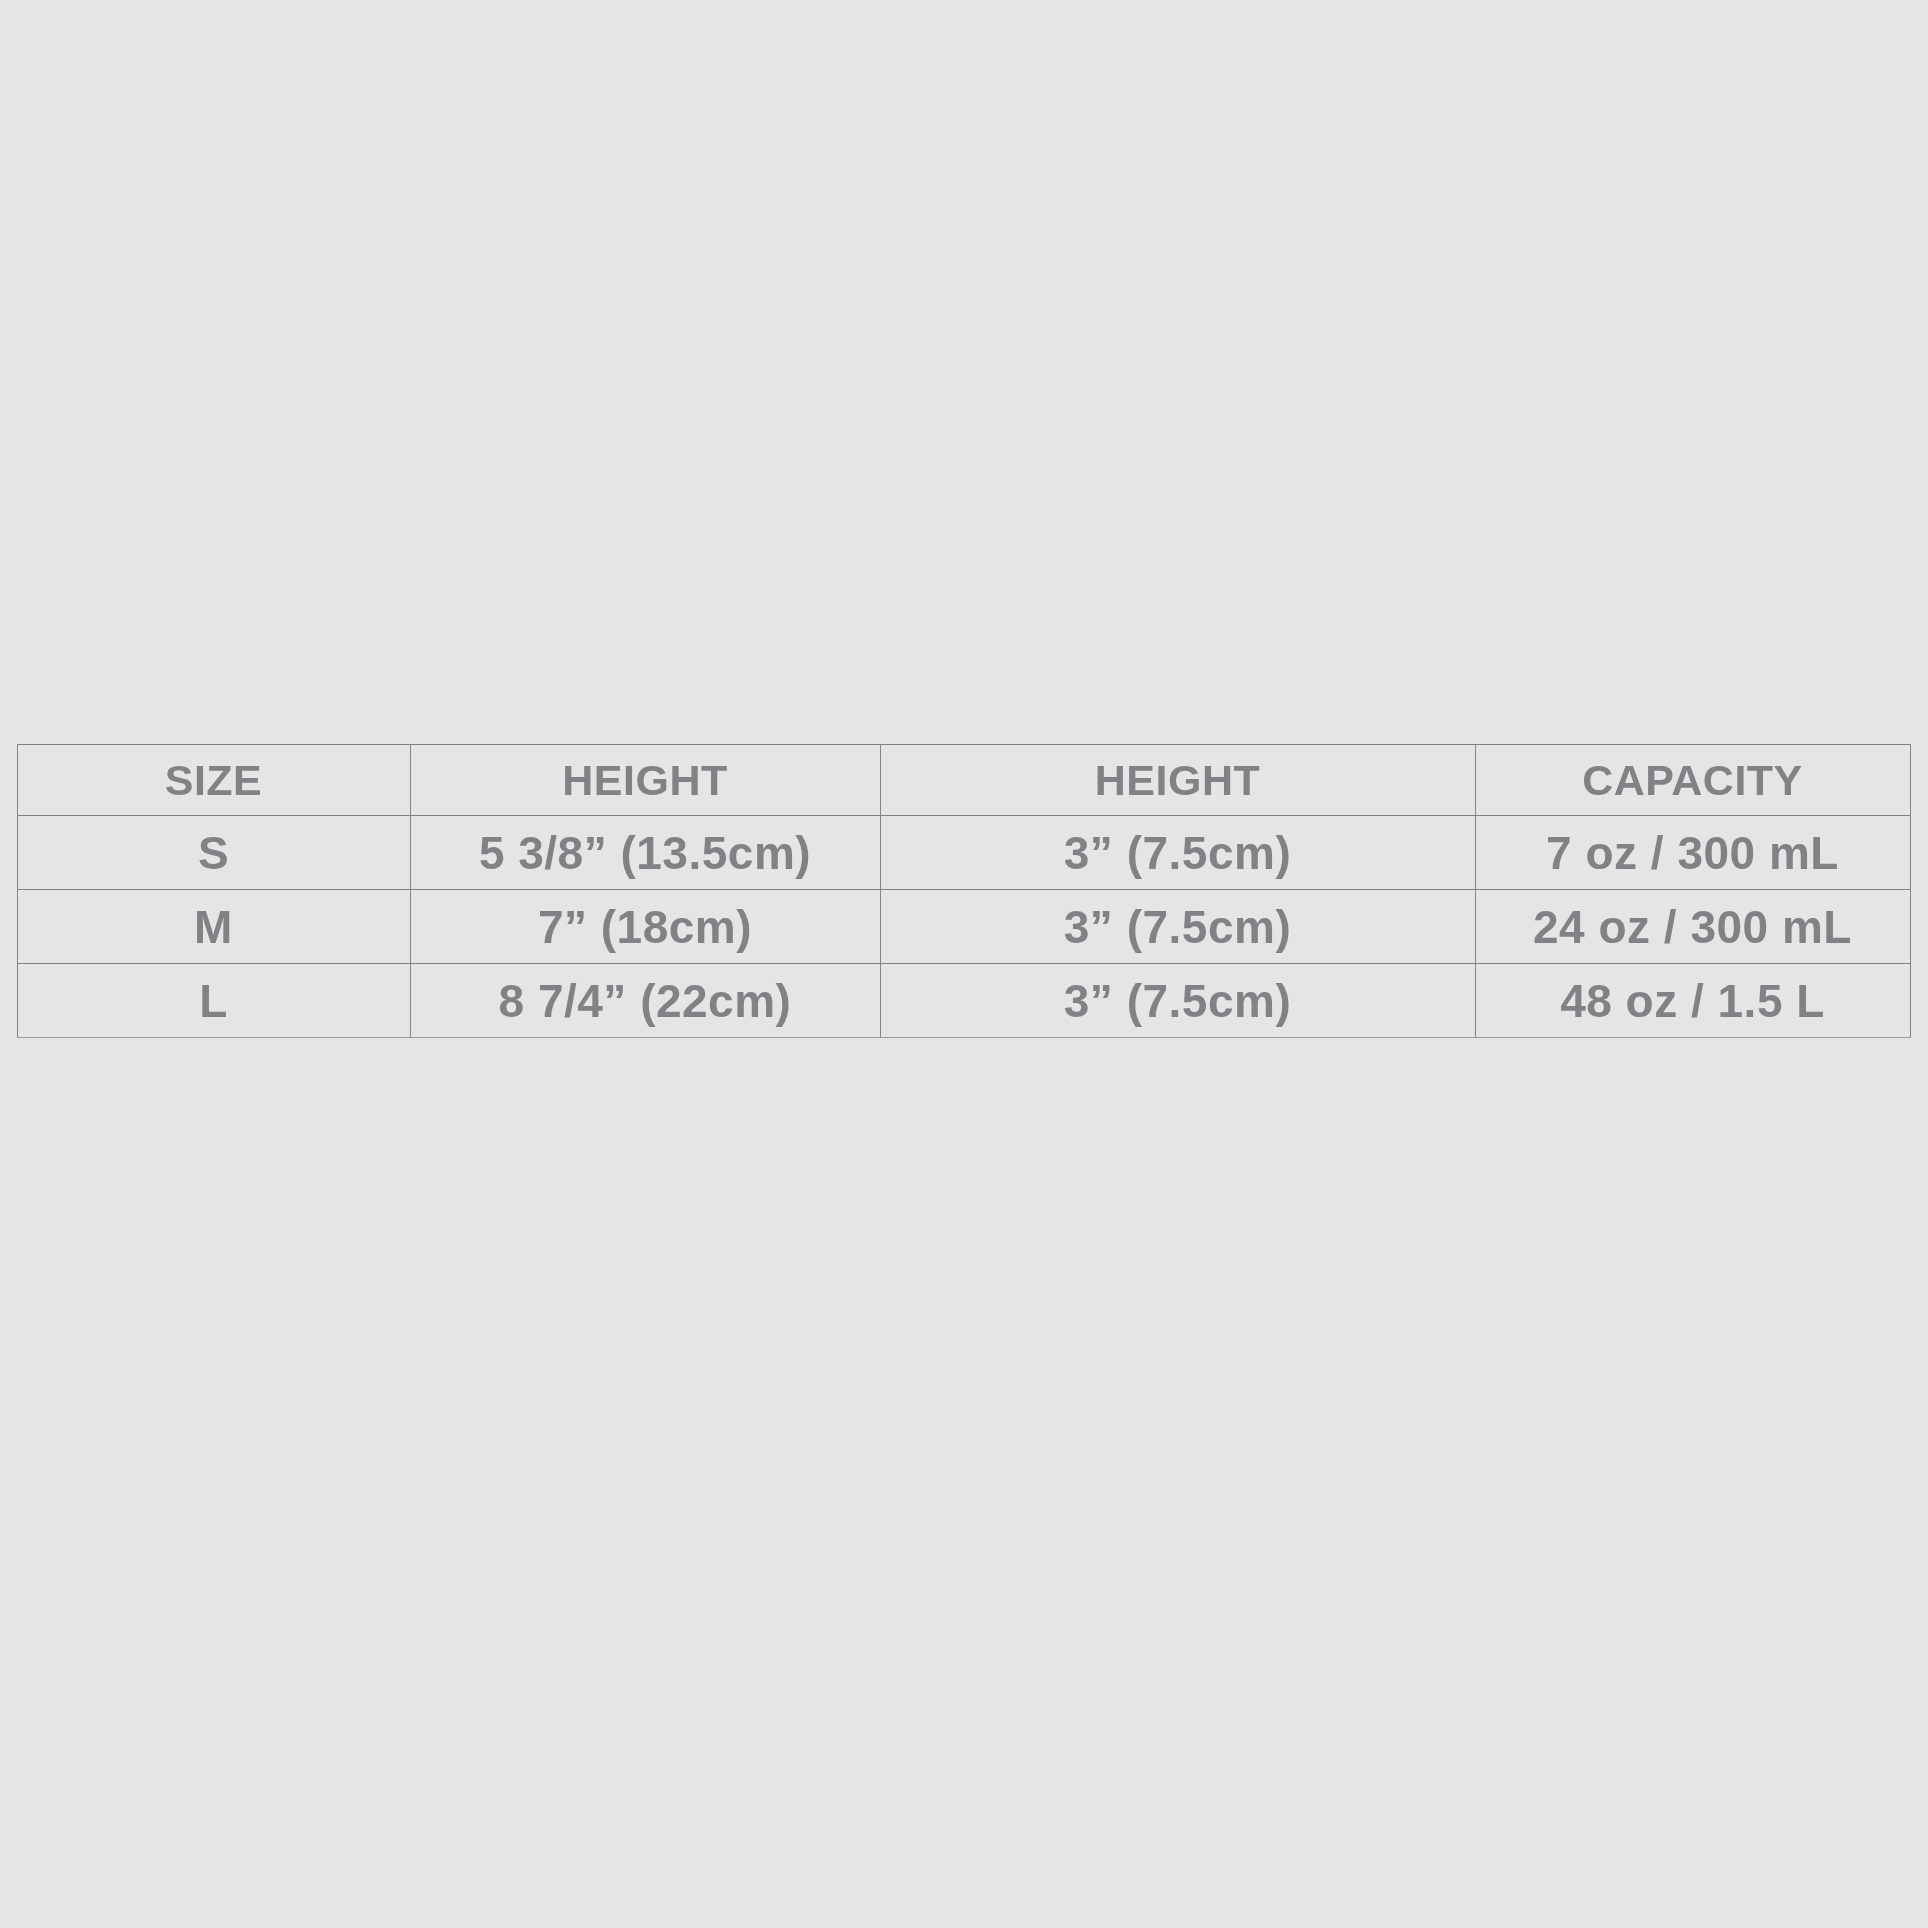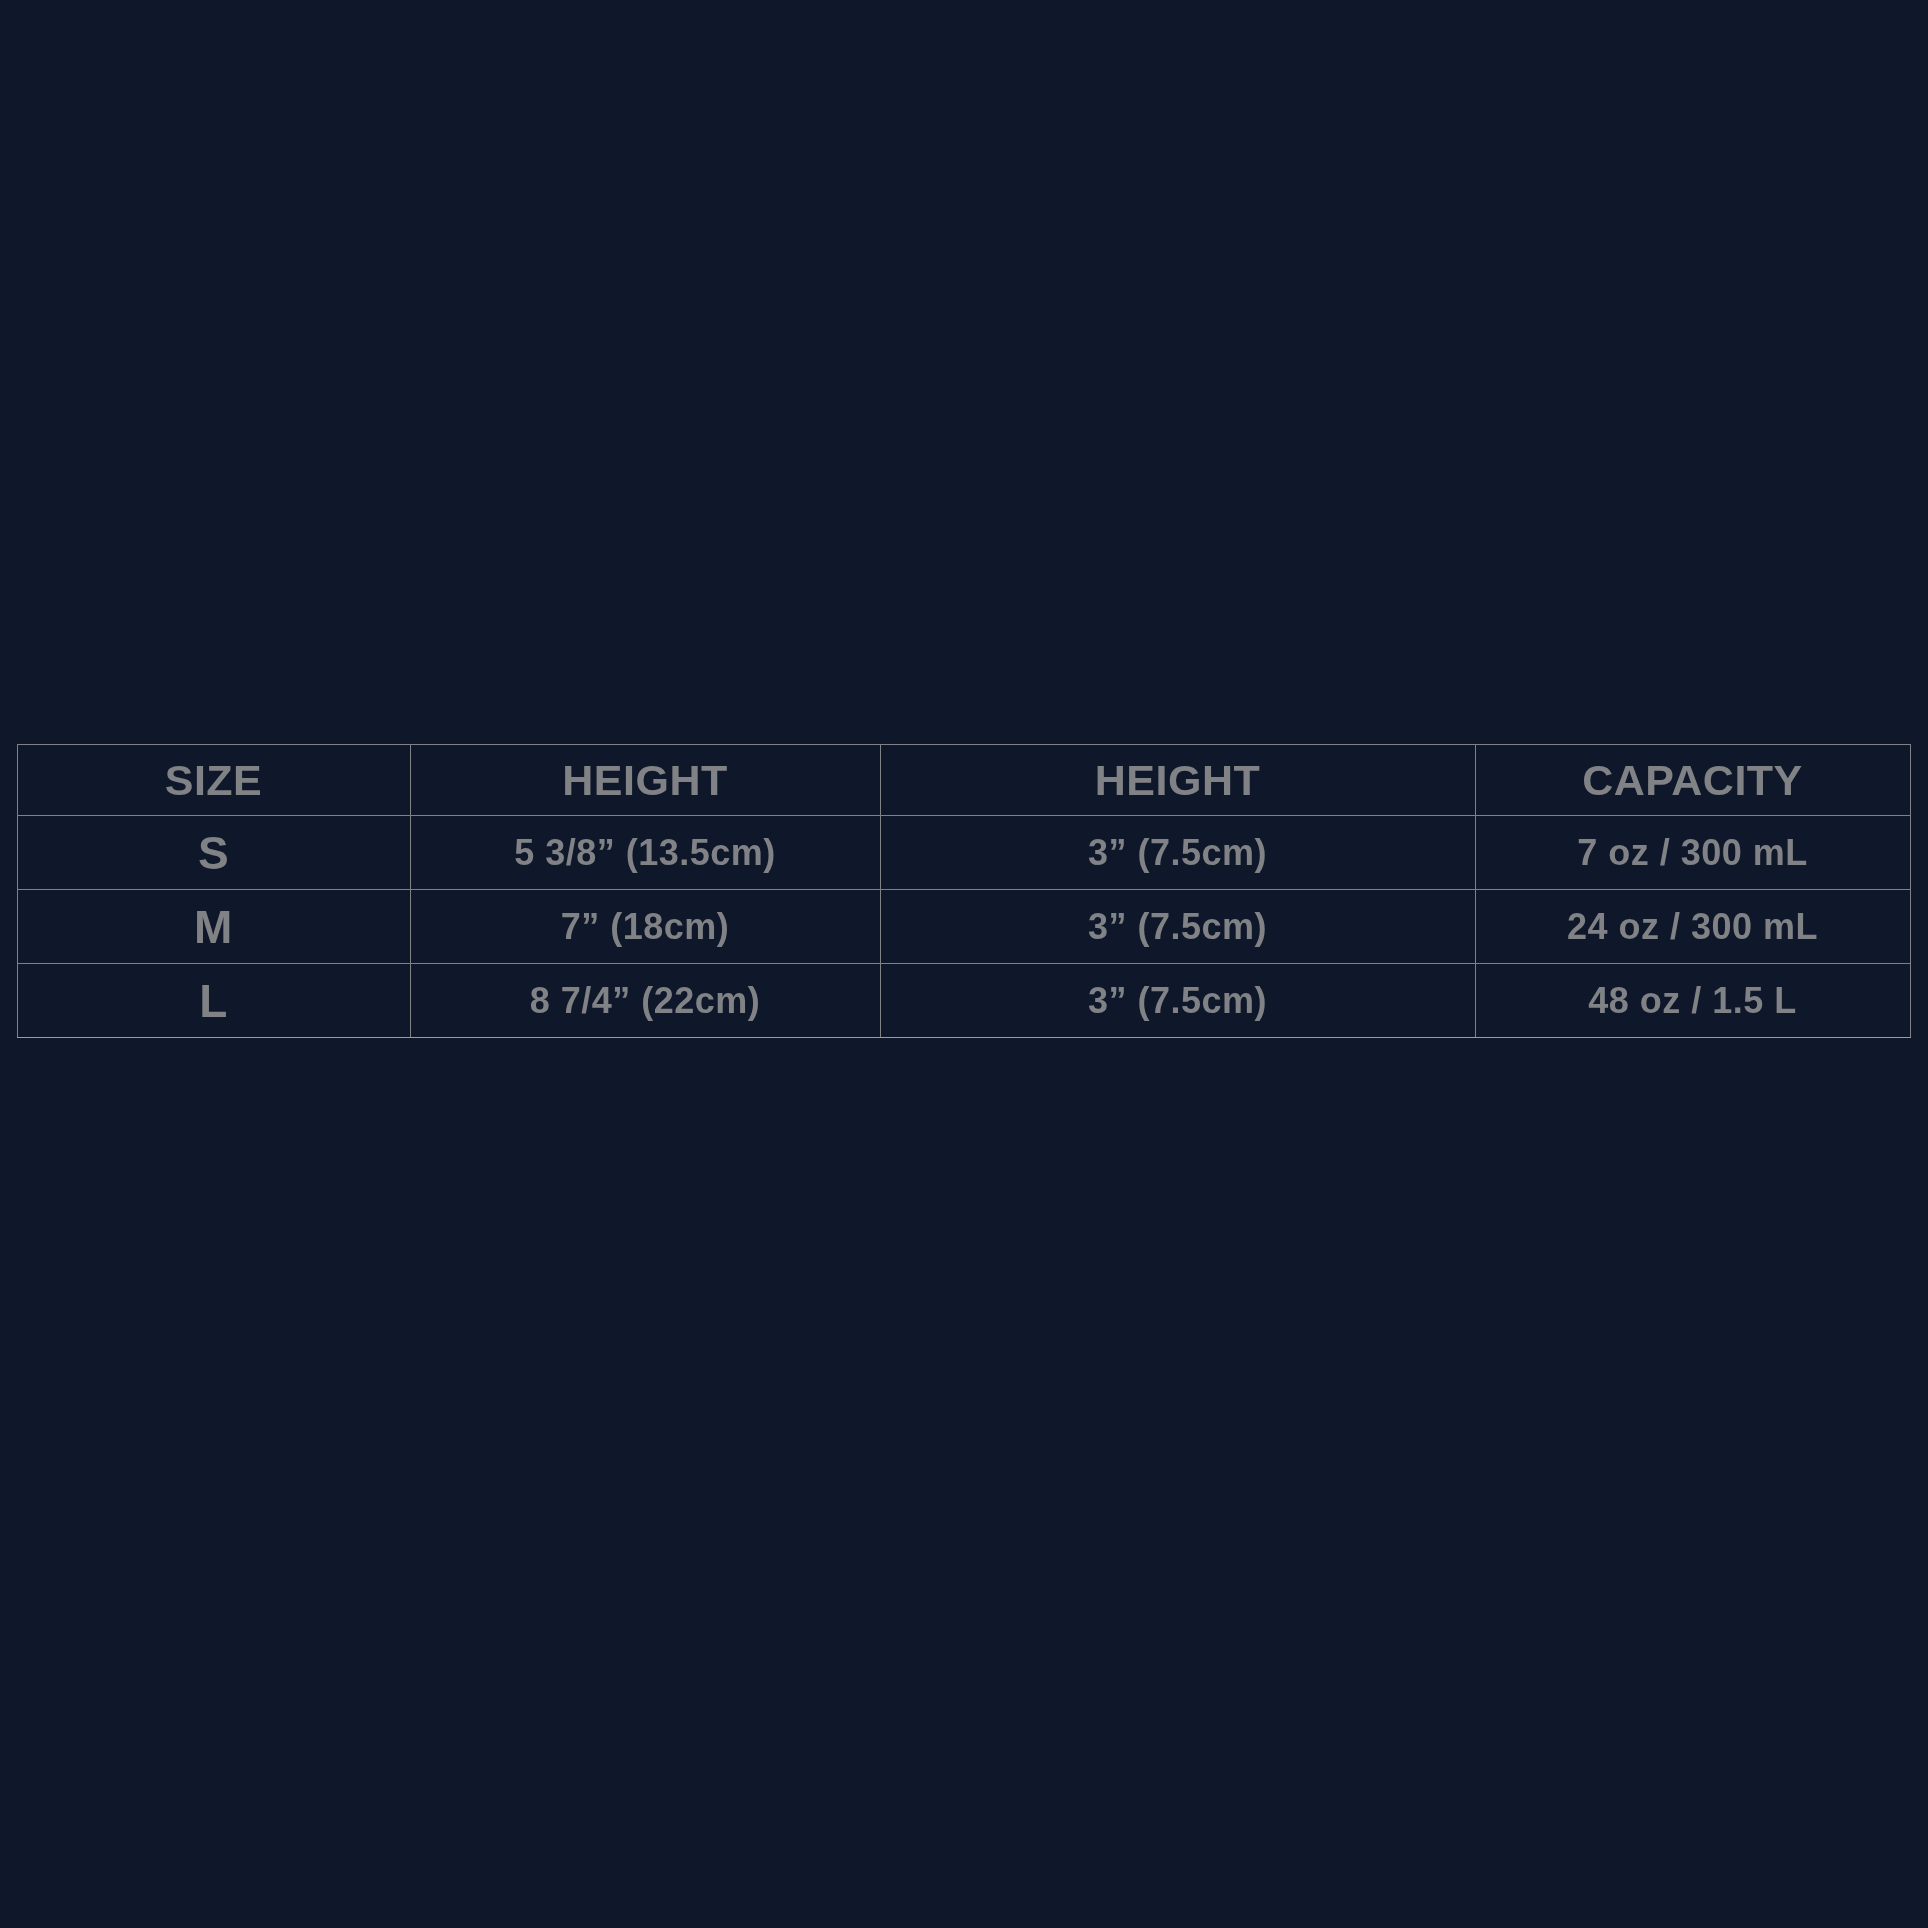--- a/index.html
+++ b/index.html
@@ -12,21 +12,21 @@
     height: 1928px;
     font-family: "Liberation Sans", sans-serif;
     position: relative;
   }
   .sheet {
     position: absolute;
     left: 0;
     top: 0;
     width: 1928px;
     height: 1928px;
-    background: #0f172a;
+    background: #e5e5e5;
   }
   .table-wrap {
     position: absolute;
     left: 16.5px;
     top: 744px;
     width: 1894px;
   }
   table.size-chart {
     border-collapse: collapse;
     table-layout: fixed;
@@ -46,21 +46,21 @@
     font-weight: bold;
     letter-spacing: 0.5px;
     padding: 0;
   }
   table.size-chart th {
     height: 70px;
     font-size: 43px;
   }
   table.size-chart td {
     height: 73px;
-    font-size: 36px;
+    font-size: 46px;
   }
   table.size-chart td.size-cell {
     font-size: 46px;
   }
   
   table.size-chart tr:last-child td {
     border-bottom: 1.8px solid #9a9c9e;
   }
 </style>
 </head>

